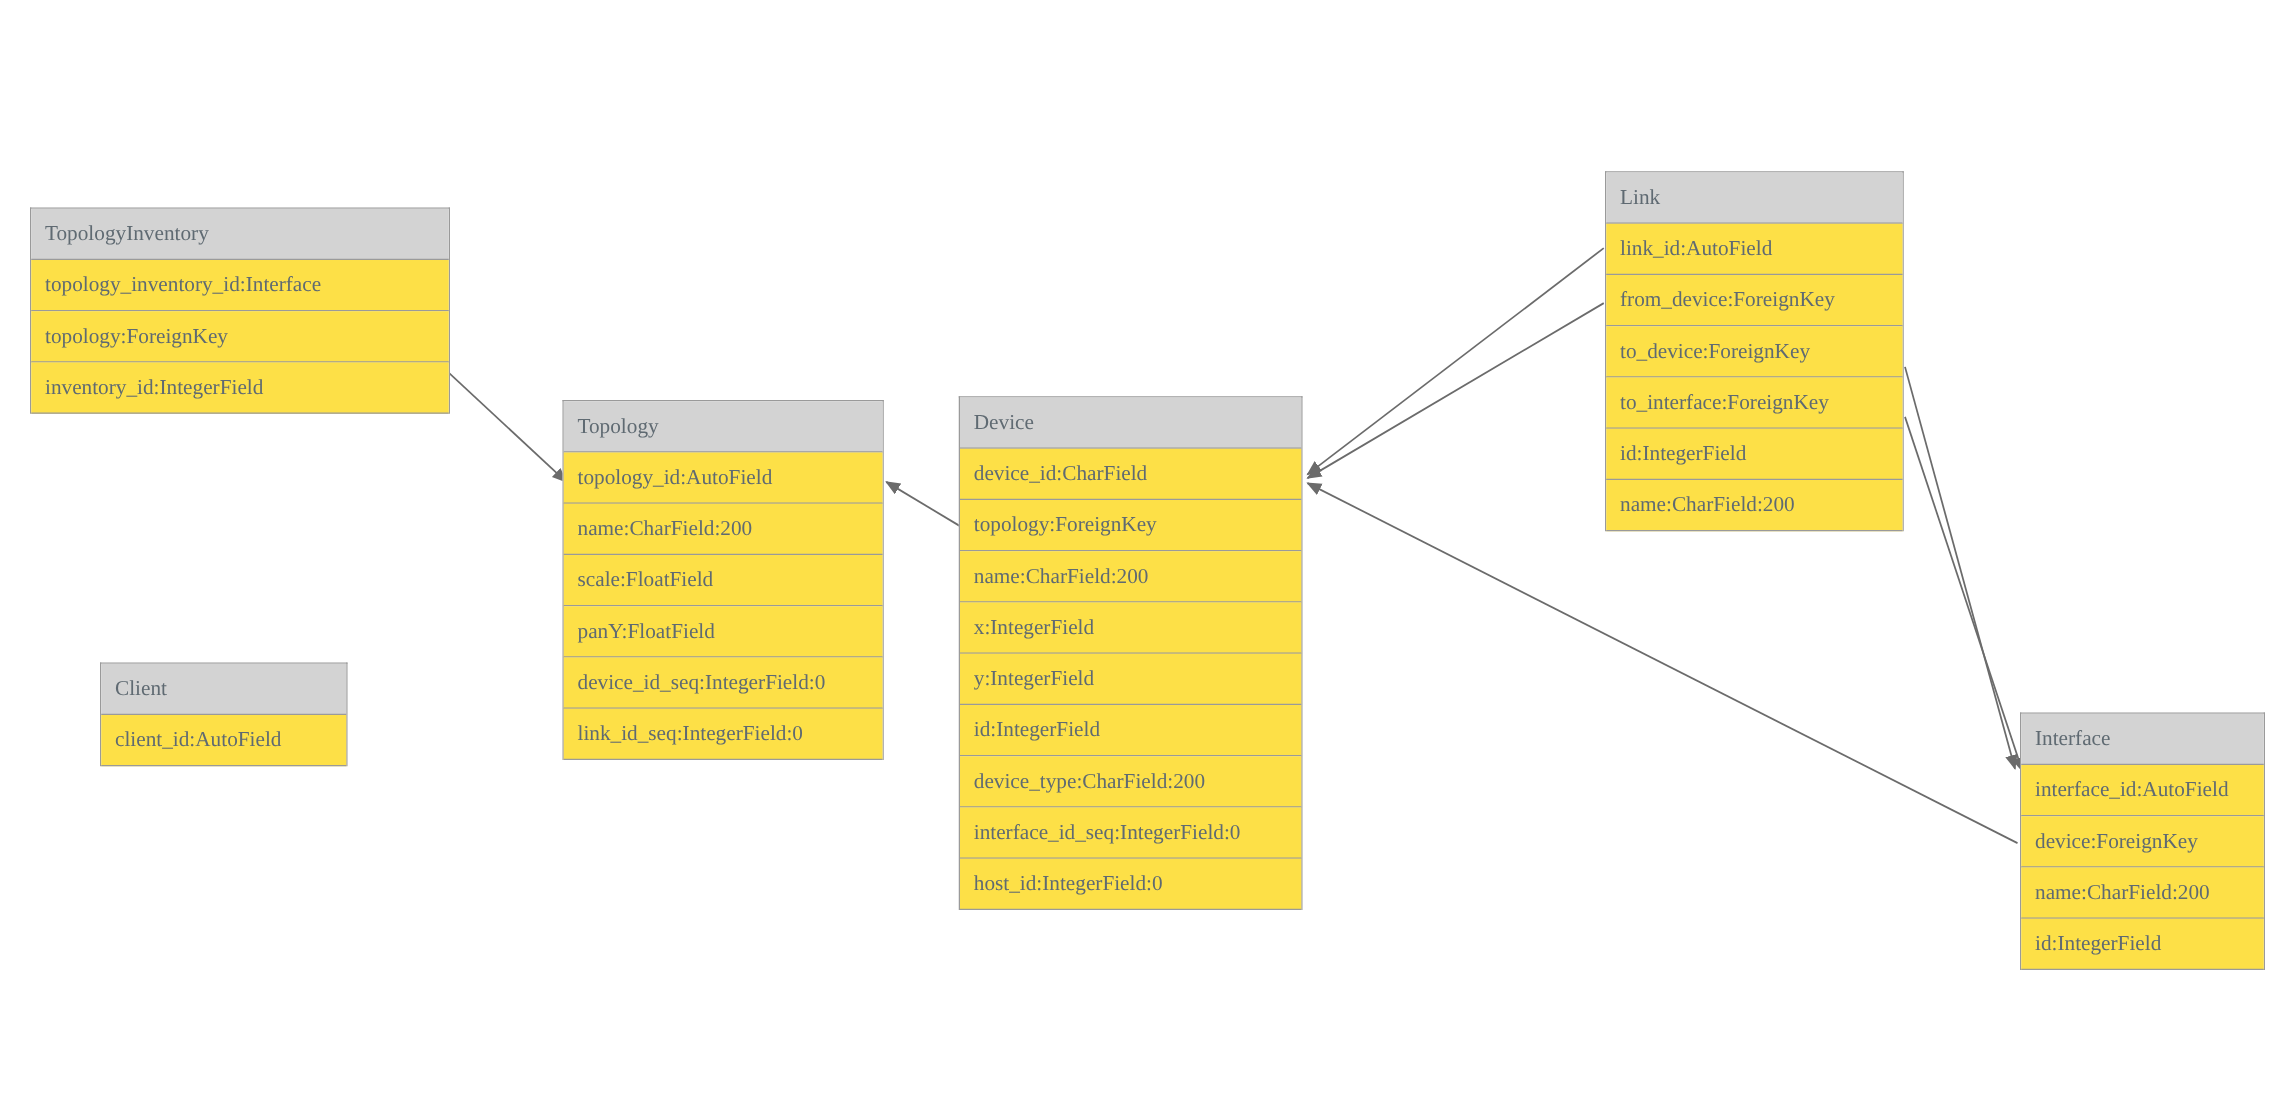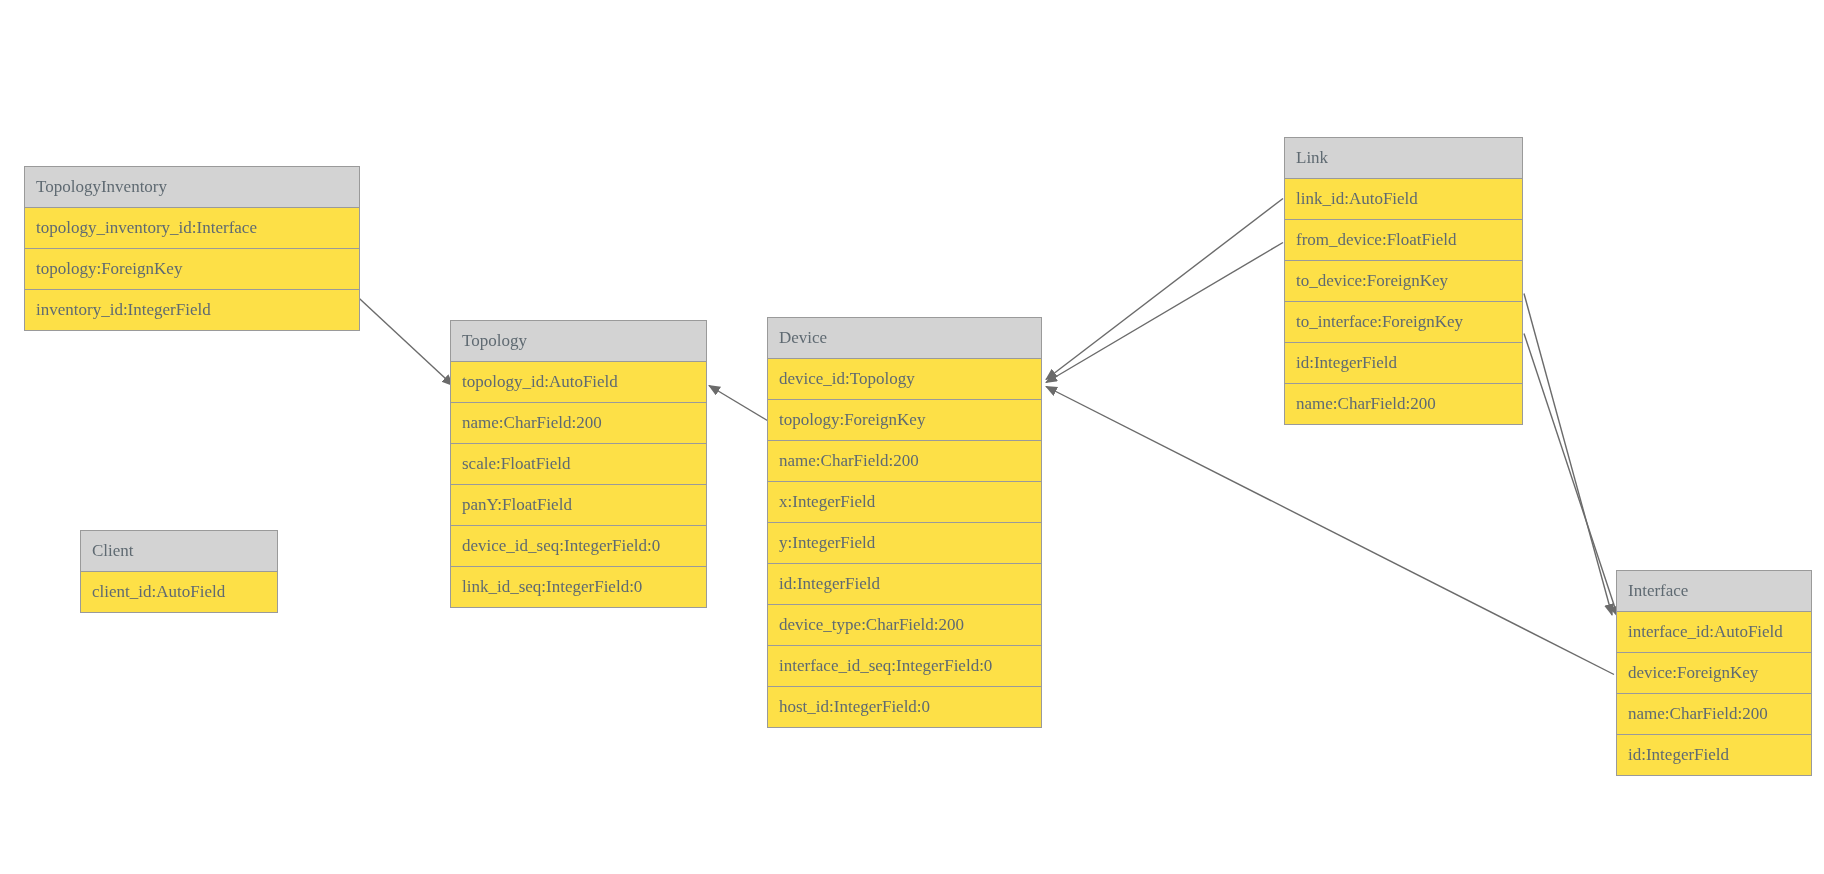--- a/index.html
+++ b/index.html
@@ -90,38 +90,38 @@
         <div class="entity-header">Topology</div>
         <div class="entity-row">topology_id:AutoField</div>
         <div class="entity-row">name:CharField:200</div>
         <div class="entity-row">scale:FloatField</div>
         <div class="entity-row">panY:FloatField</div>
         <div class="entity-row">device_id_seq:IntegerField:0</div>
         <div class="entity-row">link_id_seq:IntegerField:0</div>
       </div>
       <div class="entity" style="left: 767px; top: 317px; width: 275px;">
         <div class="entity-header">Device</div>
-        <div class="entity-row">device_id:Topology</div>
+        <div class="entity-row">device_id:CharField</div>
         <div class="entity-row">topology:ForeignKey</div>
         <div class="entity-row">name:CharField:200</div>
         <div class="entity-row">x:IntegerField</div>
         <div class="entity-row">y:IntegerField</div>
         <div class="entity-row">id:IntegerField</div>
         <div class="entity-row">device_type:CharField:200</div>
         <div class="entity-row">interface_id_seq:IntegerField:0</div>
         <div class="entity-row">host_id:IntegerField:0</div>
       </div>
       <div class="entity" style="left: 80px; top: 530px; width: 198px;">
         <div class="entity-header">Client</div>
         <div class="entity-row">client_id:AutoField</div>
       </div>
       <div class="entity" style="left: 1284px; top: 103px; width: 239px; margin-top: 34px;">
         <div class="entity-header">Link</div>
         <div class="entity-row">link_id:AutoField</div>
-        <div class="entity-row">from_device:FloatField</div>
+        <div class="entity-row">from_device:ForeignKey</div>
         <div class="entity-row">to_device:ForeignKey</div>
         <div class="entity-row">to_interface:ForeignKey</div>
         <div class="entity-row">id:IntegerField</div>
         <div class="entity-row">name:CharField:200</div>
       </div>
       <div class="entity" style="left: 1616px; top: 570px; width: 196px;">
         <div class="entity-header">Interface</div>
         <div class="entity-row">interface_id:AutoField</div>
         <div class="entity-row">device:ForeignKey</div>
         <div class="entity-row">name:CharField:200</div>

